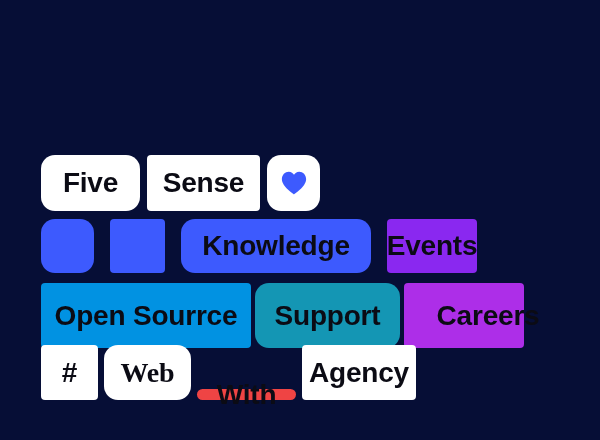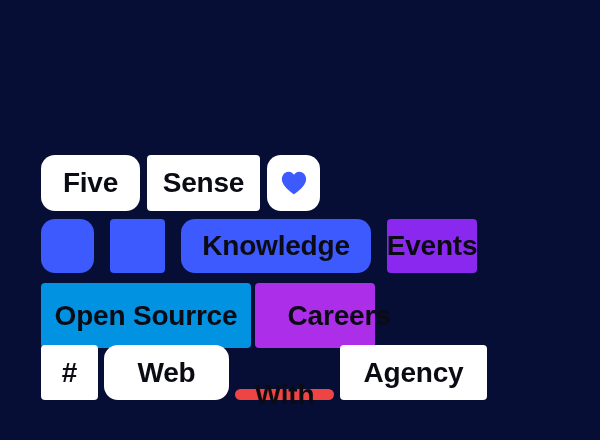--- a/index.html
+++ b/index.html
@@ -65,23 +65,23 @@
   #tag-knowledge { width: 190px; }
   #tag-events  { width: 90px; }
 
   
   #tag-opensource { width: 210px; }
   #tag-support    { width: 145px; }
   #tag-careers    { width: 120px; padding-left: 48px; }
 
   
   #tag-hash   { width: 57px; }
-  #tag-web    { width: 125px; }
+  #tag-web    { width: 87px; font-family: Liberation Serif, serif; }
   #tag-with   { width: 99px; }
-  #tag-agency { width: 147px; }
+  #tag-agency { width: 114px; }
 
   .heart-icon {
     display: block;
     width: 26px;
     height: 24px;
   }
 </style>
 </head>
 <body style="background-color: rgb(6, 14, 54);">
 
@@ -105,20 +105,21 @@
     <div class="tag square" id="tag-blank-b" style="background-color: rgb(61, 90, 254); color: rgb(11, 11, 20);"></div>
 
     <div class="tag rounded" id="tag-knowledge" style="background-color: rgb(61, 90, 254); color: rgb(11, 11, 20);">Knowledge</div>
 
     <div class="tag square" id="tag-events" style="background-color: rgb(138, 40, 240); color: rgb(11, 11, 20);">Events</div>
   </div>
 
   <div class="tag-row" id="row-3">
     <div class="tag square" id="tag-opensource" style="background-color: rgb(1, 146, 226); color: rgb(11, 11, 20);">Open Sourrce</div>
 
+    <div class="tag rounded" id="tag-support" style="background-color: rgb(20, 150, 180); color: rgb(11, 11, 20);">Support</div>
 
     <div class="tag square" id="tag-careers" style="background-color: rgb(173, 46, 232); color: rgb(11, 11, 20);">Careers</div>
   </div>
 
   <div class="tag-row" id="row-4">
     <div class="tag square" id="tag-hash" style="background-color: rgb(255, 255, 255); color: rgb(11, 11, 20);">#</div>
 
     <div class="tag rounded" id="tag-web" style="background-color: rgb(255, 255, 255); color: rgb(11, 11, 20);">Web</div>
 
     <div class="tag rounded" id="tag-with" style="background-color: #ef4444; color: rgb(11, 11, 20); margin-top: 44px;">With</div>

